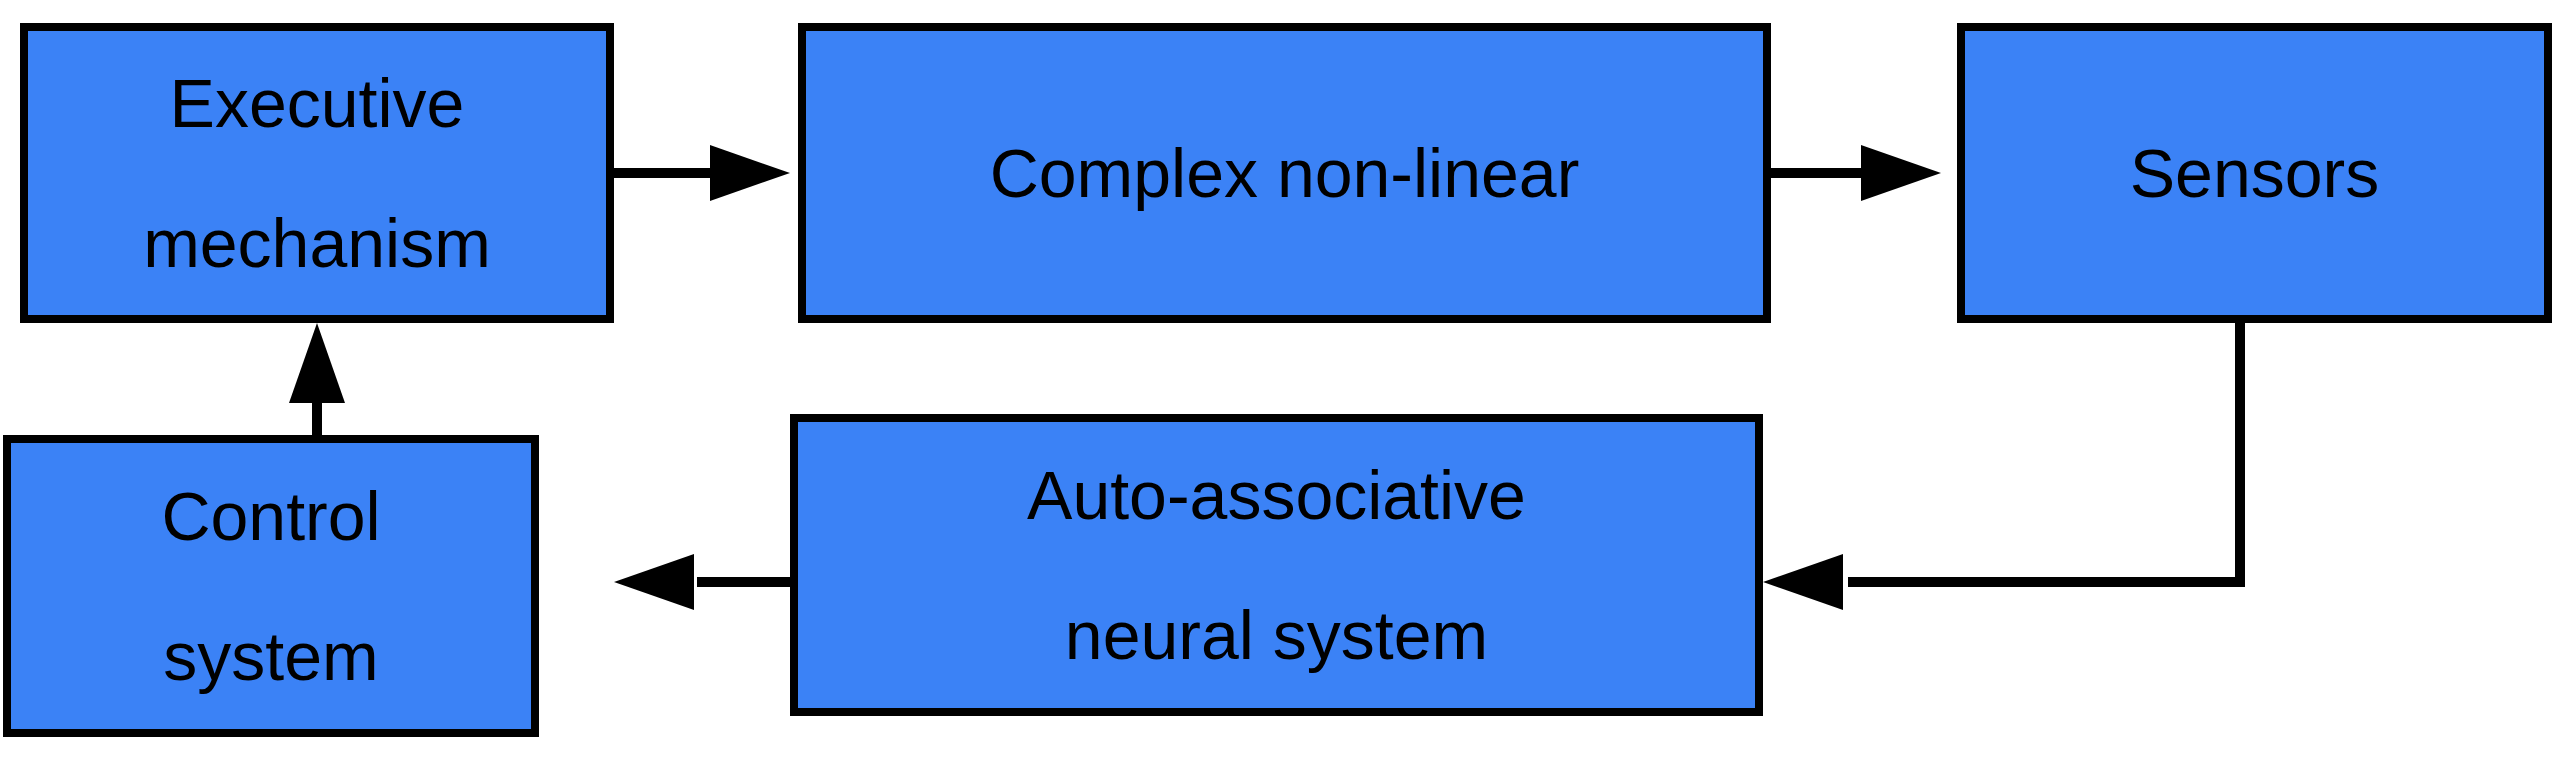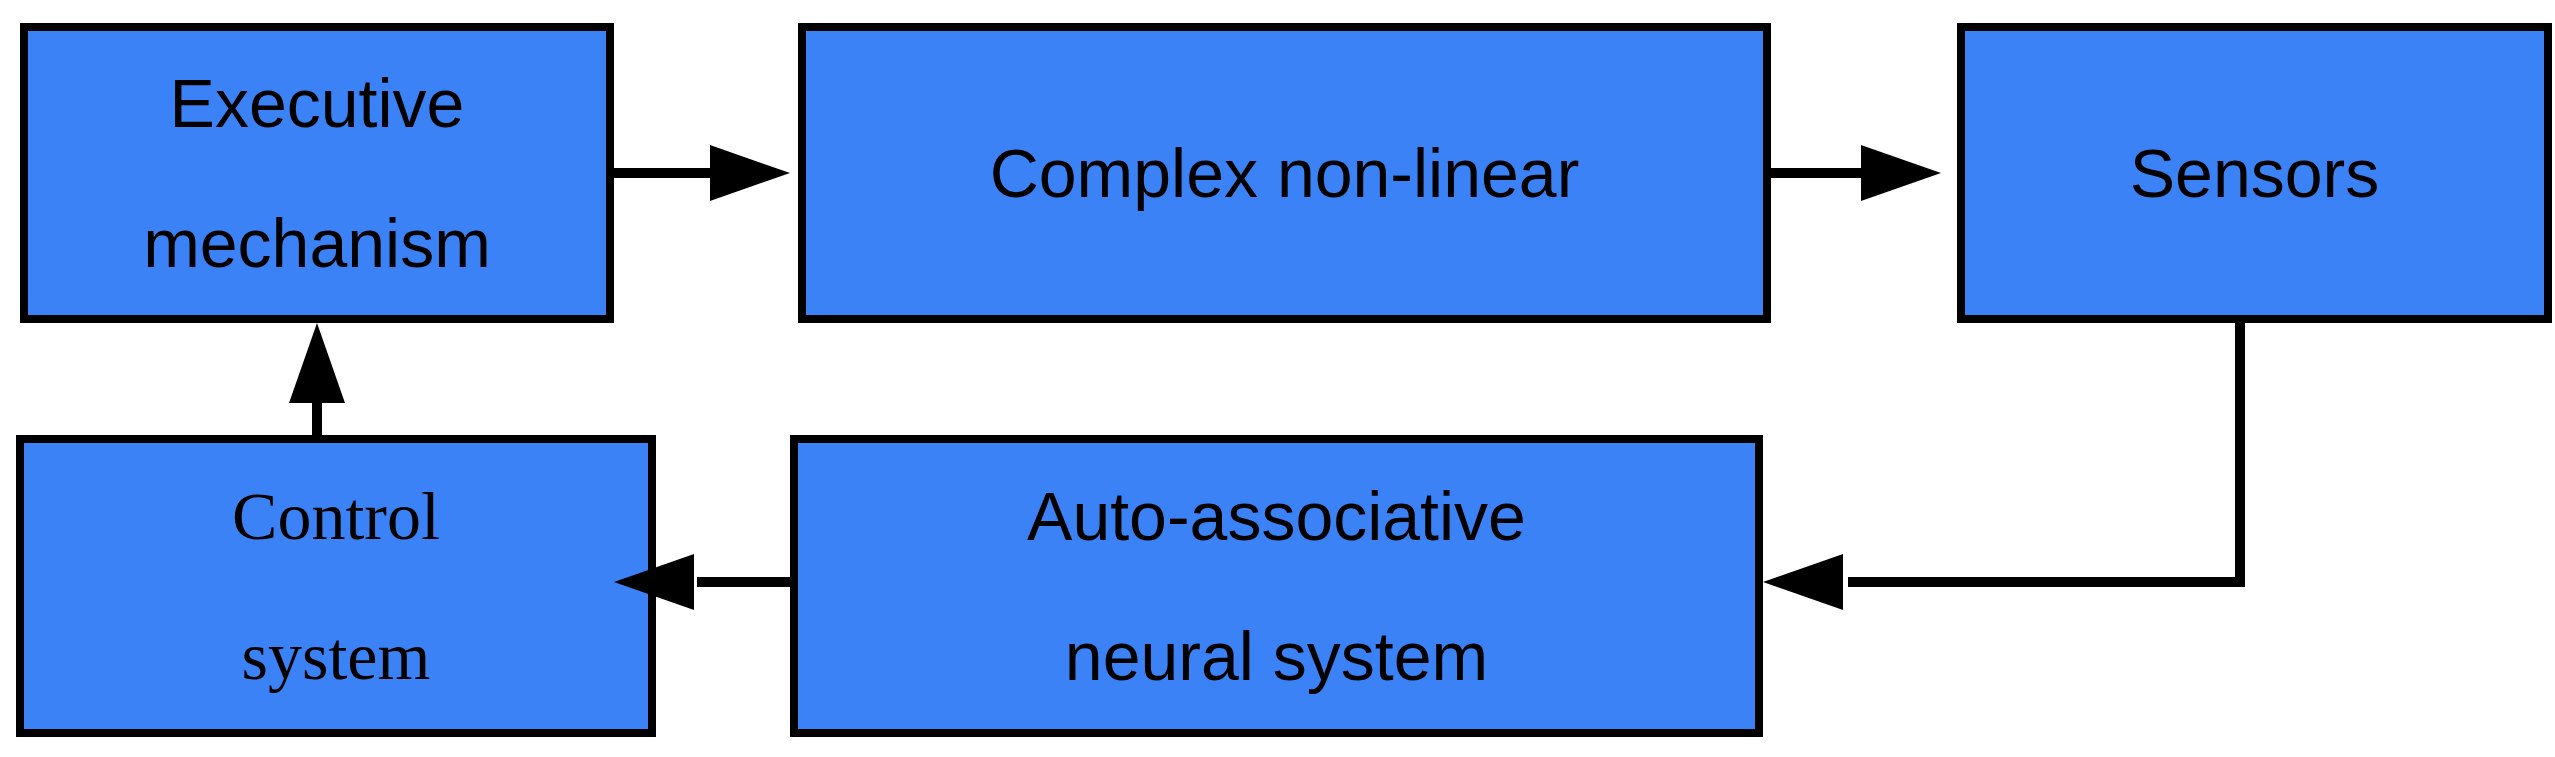--- a/index.html
+++ b/index.html
@@ -26,22 +26,22 @@
     justify-content: center;
     align-items: center;
     text-align: center;
     font-size: 68px;
     line-height: 140px;
     white-space: nowrap;
   }
   .box-executive   { left: 20px;   top: 23px;  width: 594px; height: 300px; }
   .box-complex     { left: 790px;  top: 23px;  width: 973px; height: 300px; margin-left: 8px; }
   .box-sensors     { left: 1941px; top: 23px;  width: 595px; height: 300px; margin-left: 16px; }
-  .box-control     { left: 16px;   top: 435px; width: 640px; height: 302px; font-family: Liberation Serif, serif; }
-  .box-autoassoc   { left: 790px;  top: 435px; width: 973px; height: 302px; }
+  .box-control     { left: 3px;   top: 435px; width: 536px; height: 302px; }
+  .box-autoassoc   { left: 790px;  top: 414px; width: 973px; height: 302px; }
 
   .formula-line .sym {
     font-style: italic;
   }
   .formula-line sub {
     font-size: 62%;
     font-style: italic;
     line-height: 0;
     position: relative;
     top: 0.35em;

